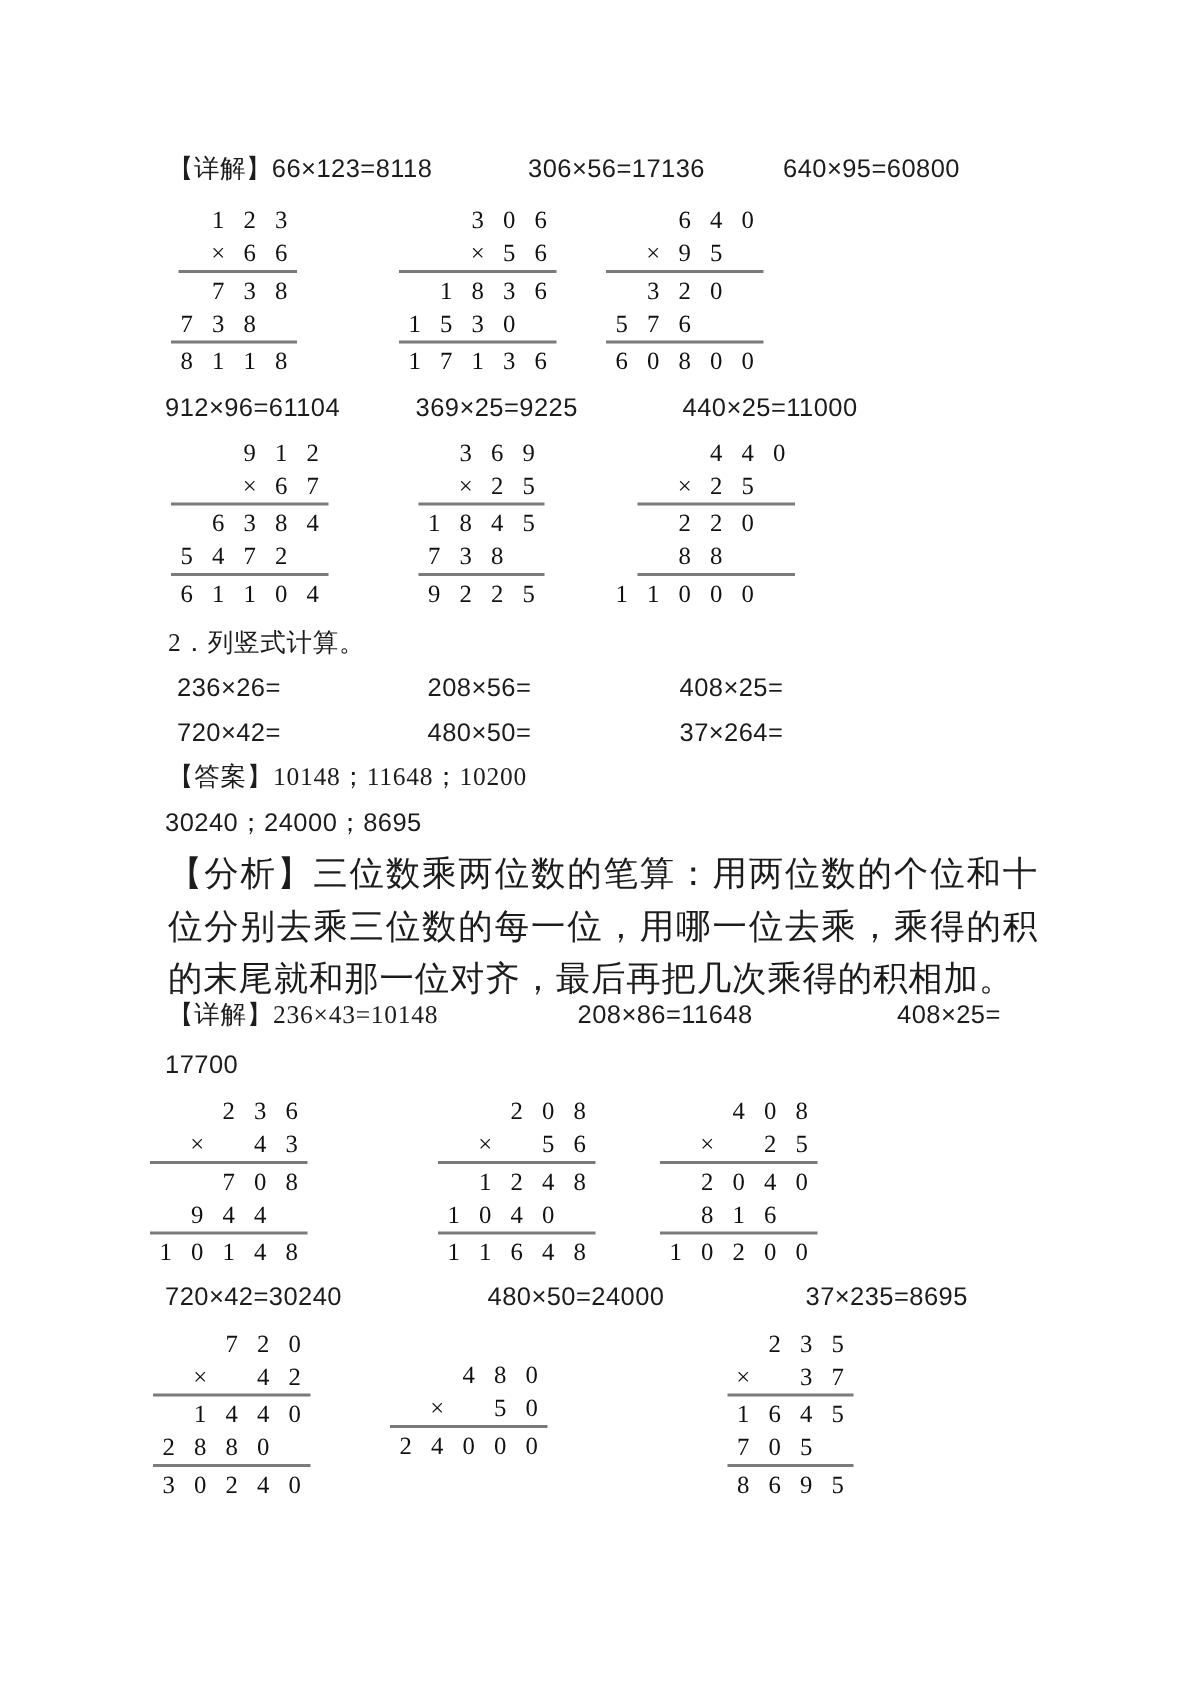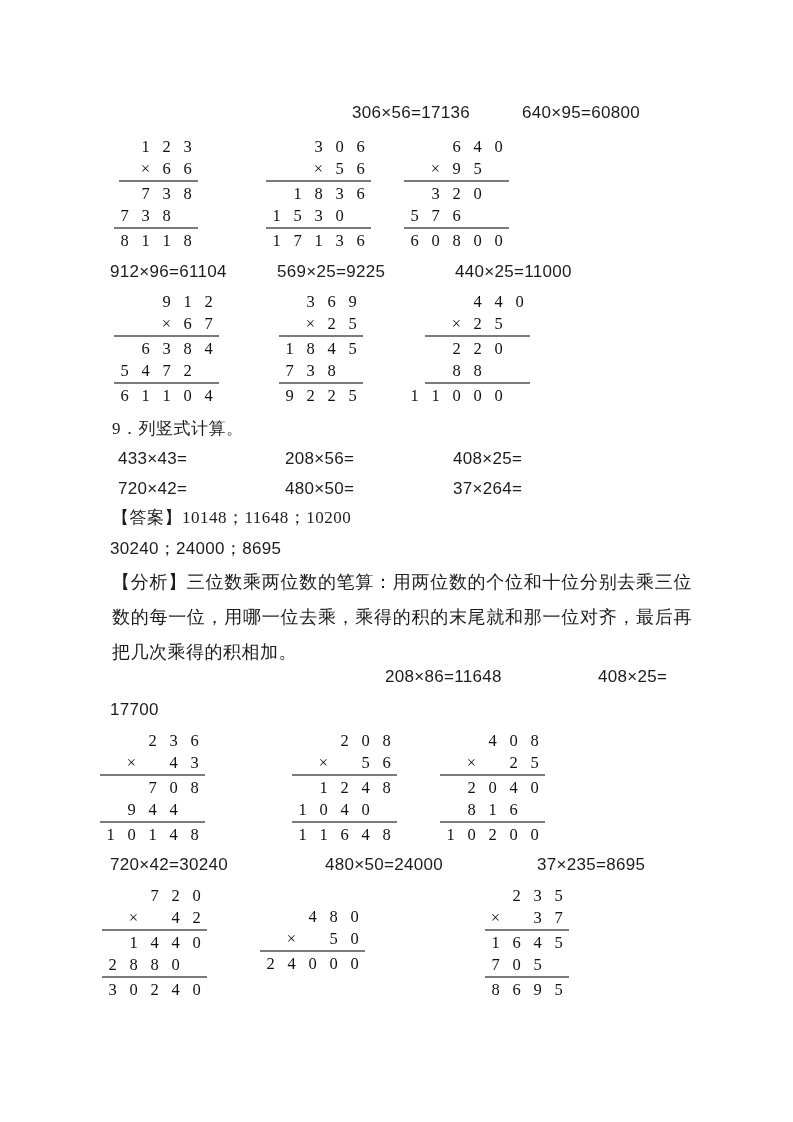--- a/index.html
+++ b/index.html
@@ -10,21 +10,21 @@
   .line{position:absolute;left:0;top:0;width:793px;height:24px;}
   .eq{
     position:absolute;top:0;white-space:pre;
     font-family:"Liberation Sans", sans-serif;
     font-size:17px;line-height:22px;color:#1c1c1c;letter-spacing:0.3px;
   }
   .cjk{font-family:"Liberation Serif", serif;letter-spacing:0.5px;}
   .para{
     position:absolute;left:112px;width:580px;
     font-family:"Liberation Serif", serif;
-    font-size:18px;line-height:35px;text-align:justify;color:#1c1c1c;
+    font-size:23px;line-height:35px;text-align:justify;color:#1c1c1c;
     letter-spacing:0.5px;
   }
   
   .calc{position:absolute;}
   .crow{display:flex;height:21.5px;}
   .cc{
     display:inline-block;width:21px;text-align:center;
     font-family:"Liberation Serif", serif;font-size:16.5px;line-height:21.5px;
     color:#111;
   }
@@ -40,20 +40,21 @@
   .calc-c2{left:292px;top:730px;}
   .calc-c3{left:440px;top:730px;}
   .calc-d1{left:102px;top:885px;}
   .calc-d2{left:260px;top:906px;}
   .calc-d3{left:485px;top:885px;}
 </style>
 </head>
 <body>
 
 <div class="line" style="top:102px">
+  <span class="eq" style="left:112px">【详解】66×123=8118</span>
   <span class="eq" style="left:352px">306×56=17136</span>
   <span class="eq" style="left:522px">640×95=60800</span>
 </div>
 
 <div class="calc calc-a1">
     <div class="crow">
       <span class="cc"></span>
       <span class="cc">1</span>
       <span class="cc">2</span>
       <span class="cc">3</span>
@@ -159,21 +160,21 @@
       <span class="cc">6</span>
       <span class="cc">0</span>
       <span class="cc">8</span>
       <span class="cc">0</span>
       <span class="cc">0</span>
     </div>
   </div>
 
 <div class="line" style="top:261px">
   <span class="eq" style="left:110px">912×96=61104</span>
-  <span class="eq" style="left:277px">569×25=9225</span>
+  <span class="eq" style="left:277px">369×25=9225</span>
   <span class="eq" style="left:455px">440×25=11000</span>
 </div>
 
 <div class="calc calc-b1">
     <div class="crow">
       <span class="cc"></span>
       <span class="cc"></span>
       <span class="cc">9</span>
       <span class="cc">1</span>
       <span class="cc">2</span>
@@ -282,45 +283,46 @@
       <span class="cc">1</span>
       <span class="cc">1</span>
       <span class="cc">0</span>
       <span class="cc">0</span>
       <span class="cc">0</span>
       <span class="cc"></span>
     </div>
   </div>
 
 <div class="line" style="top:418px">
-  <span class="eq cjk" style="left:112px">9．列竖式计算。</span>
+  <span class="eq cjk" style="left:112px">2．列竖式计算。</span>
 </div>
 
 <div class="line" style="top:448px">
-  <span class="eq" style="left:118px">433×43=</span>
+  <span class="eq" style="left:118px">236×26=</span>
   <span class="eq" style="left:285px">208×56=</span>
   <span class="eq" style="left:453px">408×25=</span>
 </div>
 
 <div class="line" style="top:478px">
   <span class="eq" style="left:118px">720×42=</span>
   <span class="eq" style="left:285px">480×50=</span>
   <span class="eq" style="left:453px">37×264=</span>
 </div>
 
 <div class="line" style="top:507px">
   <span class="eq cjk" style="left:112px">【答案】10148；11648；10200</span>
 </div>
 <div class="line" style="top:538px">
   <span class="eq" style="left:110px">30240；24000；8695</span>
 </div>
 
 <div class="para" style="top:565px">【分析】三位数乘两位数的笔算：用两位数的个位和十位分别去乘三位数的每一位，用哪一位去乘，乘得的积的末尾就和那一位对齐，最后再把几次乘得的积相加。</div>
 
 <div class="line" style="top:666px">
+  <span class="eq cjk" style="left:112px">【详解】236×43=10148</span>
   <span class="eq" style="left:385px">208×86=11648</span>
   <span class="eq" style="left:598px">408×25=</span>
 </div>
 <div class="line" style="top:699px">
   <span class="eq" style="left:110px">17700</span>
 </div>
 
 <div class="calc calc-c1">
     <div class="crow">
       <span class="cc"></span>

